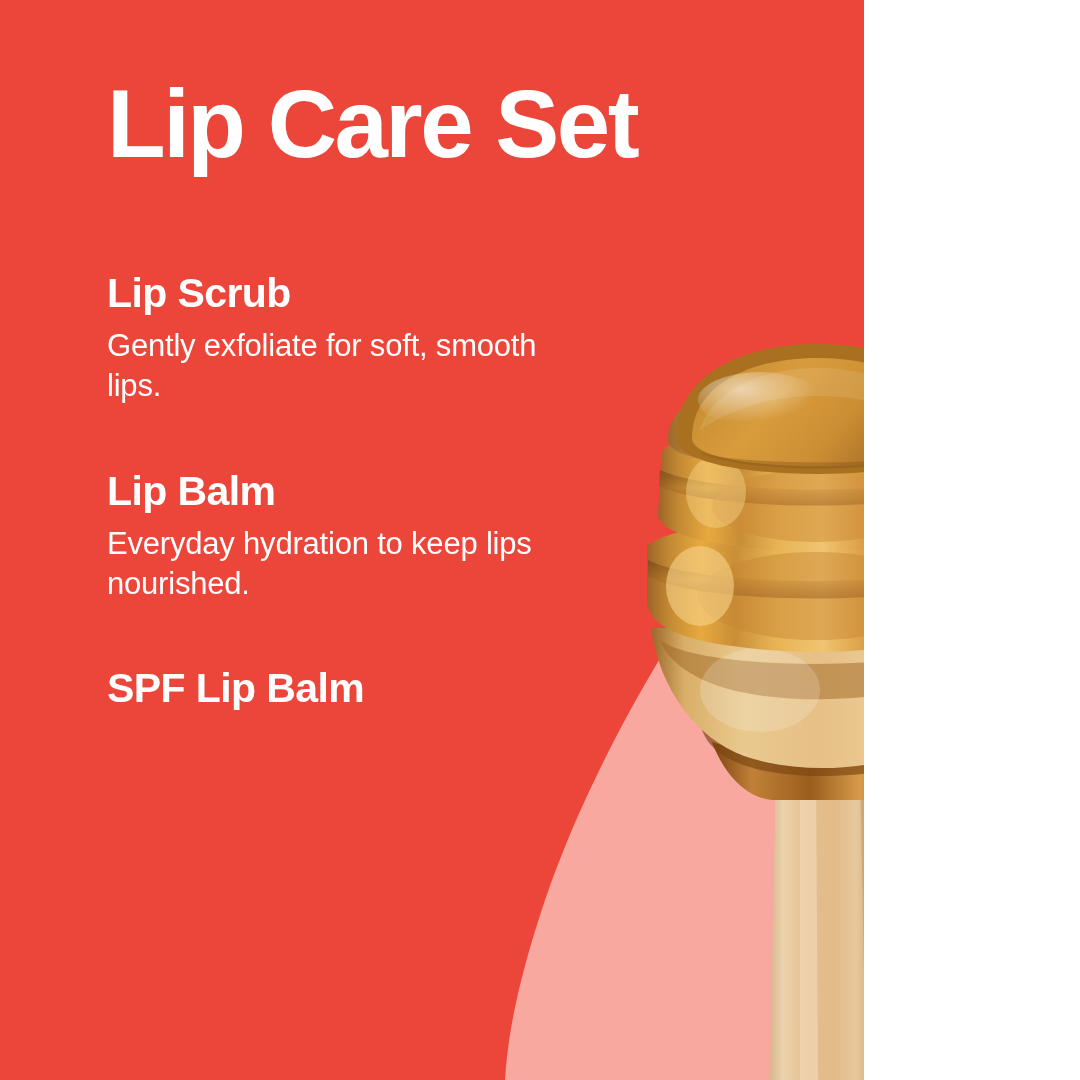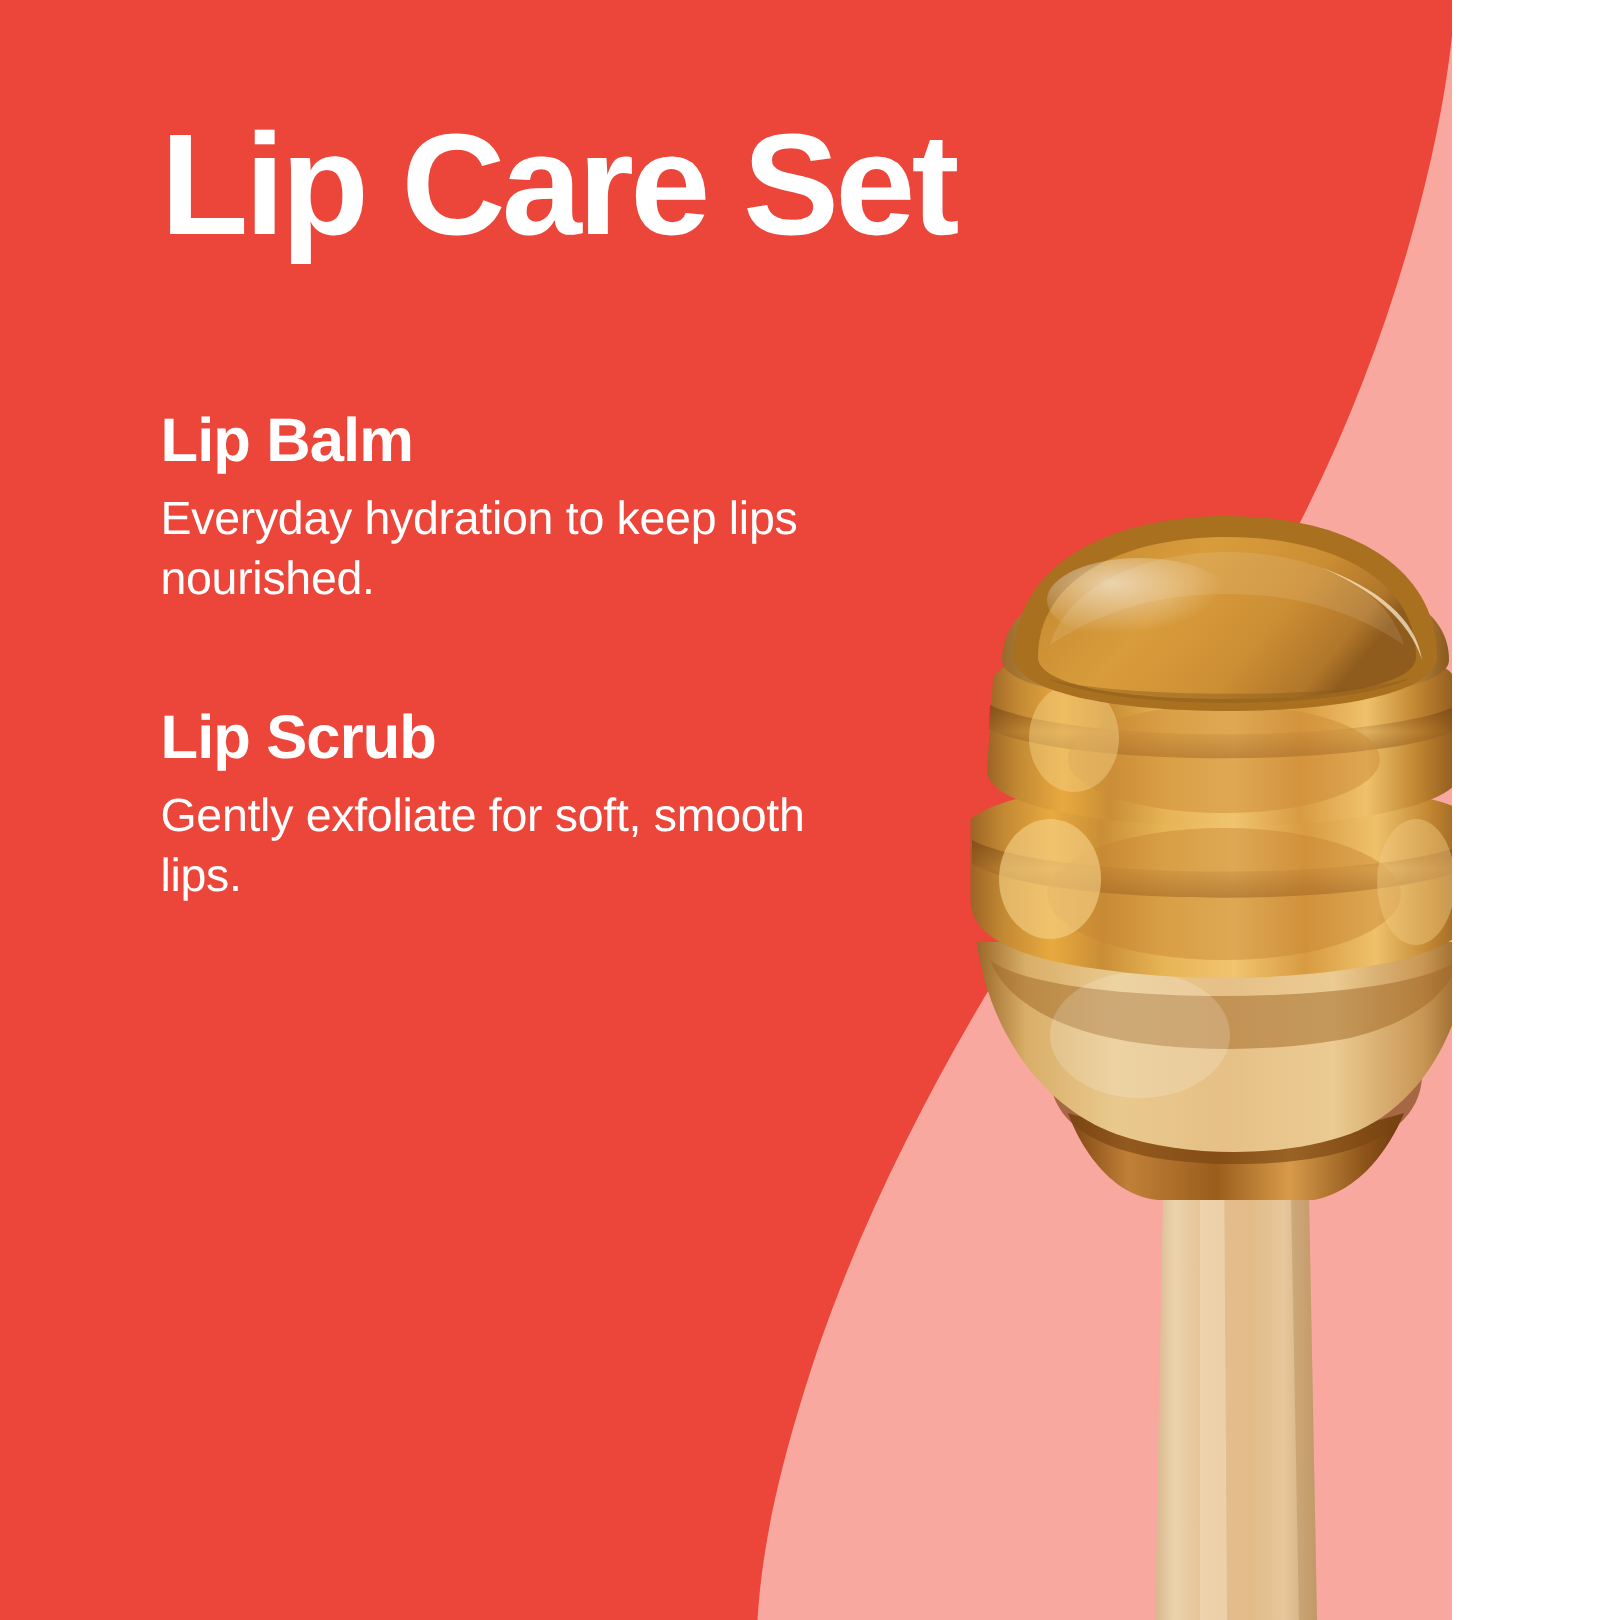--- a/index.html
+++ b/index.html
@@ -2,21 +2,21 @@
 <html><head>
 <meta charset="utf-8">
 <style>
   html, body {
     margin: 0;
     padding: 0;
     background: #ffffff;
   }
   #poster {
     position: relative;
-    width: 968px;
+    width: 864px;
     height: 1080px;
     overflow: hidden;
     background: #EC4539;
     font-family: "Liberation Sans", sans-serif;
     -webkit-font-smoothing: antialiased;
   }
 
   
   .bg-layer {
     position: absolute;
@@ -256,26 +256,27 @@
     <path d="M 880 378 C 918 392, 944 412, 948 440 C 940 414, 914 392, 880 378 Z" fill="#FFF4D8" opacity="0.7"></path>
     <path d="M 698 452 C 740 466, 900 466, 940 452 C 900 474, 740 474, 698 452 Z" fill="#8A5A1A" opacity="0.45"></path>
   </svg>
 
   <div class="content">
 
     <h1 class="title">Lip Care Set</h1>
 
     <ul class="product-list">
       <li class="product-item">
+        <h2 class="product-name">Lip Scrub</h2>
+        <p class="product-desc">Gently exfoliate for soft, smooth lips.</p>
+      </li>
+      <li class="product-item">
         <h2 class="product-name">Lip Balm</h2>
         <p class="product-desc">Everyday hydration to keep lips nourished.</p>
       </li>
       <li class="product-item">
-        <h2 class="product-name">Lip Scrub</h2>
-        <p class="product-desc">Gently exfoliate for soft, smooth lips.</p>
-      </li>
-      <li class="product-item">
+        <h2 class="product-name">SPF Lip Balm</h2>
       </li>
     </ul>
 
   </div>
 
 </div>
 
 </body></html>

